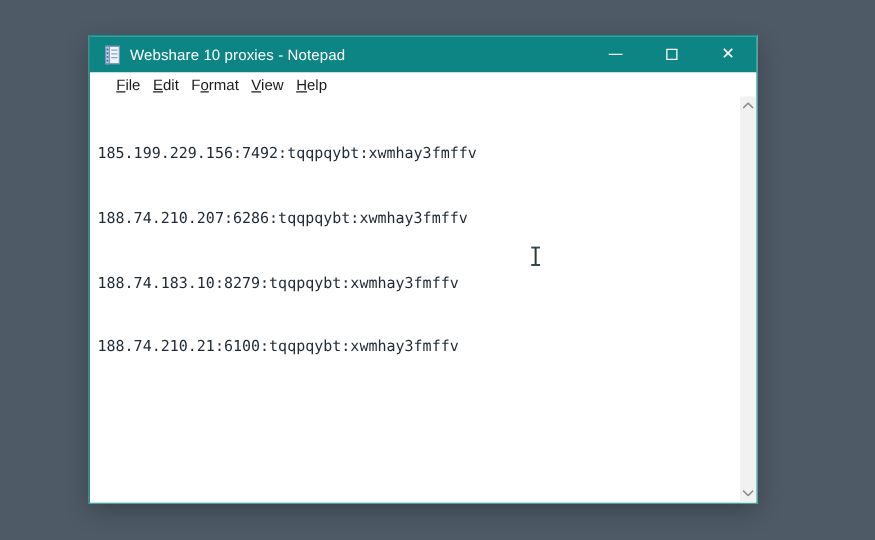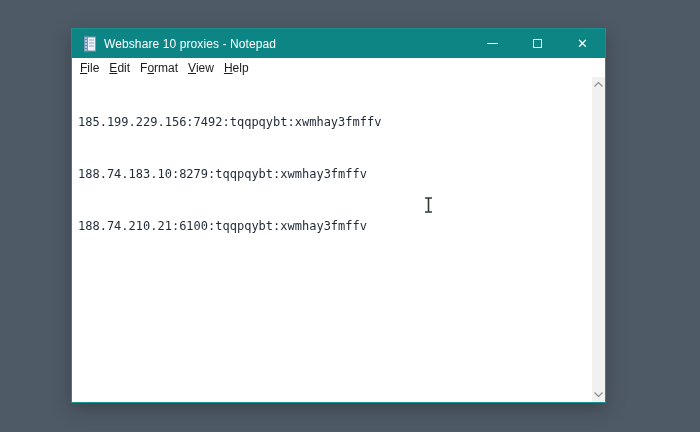--- a/index.html
+++ b/index.html
@@ -69,21 +69,21 @@
     font-size: 13px;
     line-height: 1;
     font-family: "DejaVu Sans", sans-serif;
   }
 
   .menubar {
     height: 19px;
     background: #ffffff;
     display: flex;
     align-items: center;
-    padding-left: 3px;
+    padding-left: 16px;
     flex: 0 0 auto;
     font-size: 12px;
     color: #1b1b1b;
   }
   .menu-item {
     padding: 0 5px;
     white-space: nowrap;
   }
   .menu-item .accesskey { text-decoration: underline; }
 
@@ -165,20 +165,21 @@
       <span class="menu-item"><span></span><span class="accesskey">F</span><span>ile</span></span>
       <span class="menu-item"><span></span><span class="accesskey">E</span><span>dit</span></span>
       <span class="menu-item"><span>F</span><span class="accesskey">o</span><span>rmat</span></span>
       <span class="menu-item"><span></span><span class="accesskey">V</span><span>iew</span></span>
       <span class="menu-item"><span></span><span class="accesskey">H</span><span>elp</span></span>
     </div>
 
     <div class="editor-wrap">
       <div class="text-area">
         <div class="text-line">185.199.229.156:7492:tqqpqybt:xwmhay3fmffv</div>
+        <div class="text-line">188.74.210.207:6286:tqqpqybt:xwmhay3fmffv</div>
         <div class="text-line">188.74.183.10:8279:tqqpqybt:xwmhay3fmffv</div>
         <div class="text-line">188.74.210.21:6100:tqqpqybt:xwmhay3fmffv</div>
         
         
         
         
       </div>
       <div class="scrollbar">
         <div class="scroll-arrow">
           <svg width="9" height="5" viewBox="0 0 9 5">

